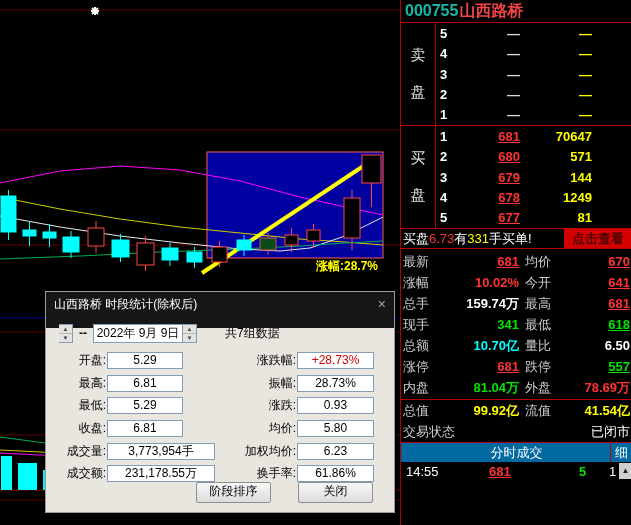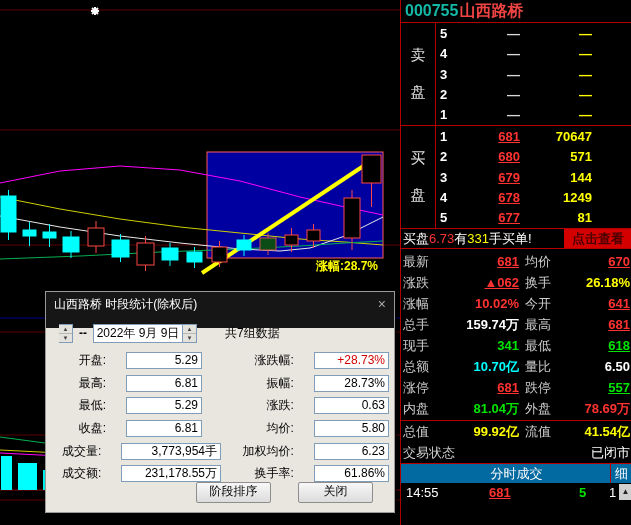--- a/index.html
+++ b/index.html
@@ -55,21 +55,21 @@
   .spin span{flex:1;font-size:6px;line-height:8px;text-align:center;background:#e4e2dc;color:#444;cursor:pointer}
   .spin span:first-child{border-bottom:1px solid #b7b7b7}
   #date-sep{line-height:19px;margin:0 6px;font-weight:bold}
   #group-info{line-height:19px;margin-left:28px}
   #dlg-left{position:absolute;left:5px;top:57px;width:170px}
   #dlg-right{position:absolute;left:168px;top:57px;width:175px}
   .dlg-row{height:22.7px;display:flex;align-items:center;font-size:12px;color:#000}
   .dlg-row .lab{text-align:right;white-space:nowrap}
   #dlg-left .lab{width:55px}
   #dlg-right .lab{width:82px}
-  .dbox{background:#fff;border:1px solid #7f9db9;height:15px;line-height:15px;padding:0 3px;text-align:right;font-size:12px;color:#000;margin-left:20px;white-space:nowrap}
+  .dbox{background:#fff;border:1px solid #7f9db9;height:15px;line-height:15px;padding:0 3px;text-align:center;font-size:12px;color:#000;margin-left:1px;white-space:nowrap}
   #dlg-left .dbox{width:68px}
   #dlg-left .dbox.wide{width:100px}
   #dlg-right .dbox{width:69px}
   .c-redval{color:#d40000}
   .dlg-btn{position:absolute;top:190px;width:73px;height:19px;font-size:12px;color:#000;text-align:center;line-height:17px;
            background:linear-gradient(#f8f8f8,#dcdcdc);border:1px solid #8e8e8e;border-radius:2px;cursor:pointer}
   #btn-sort{left:150px}
   #btn-close{left:252px}
 </style>
 </head>
@@ -215,26 +215,20 @@
 
   <div id="stats">
     <div id="stats-grid1">
         <div class="stats-row">
           <span class="sl">最新</span>
           <span class="sv c-up u">681</span>
           <span class="sl" style="padding-left:6px">均价</span>
           <span class="sv c-up u">670</span>
         </div>
         <div class="stats-row">
-          <span class="sl">涨跌</span>
-          <span class="sv c-up u">▲062</span>
-          <span class="sl" style="padding-left:6px">换手</span>
-          <span class="sv c-yellow">26.18%</span>
-        </div>
-        <div class="stats-row">
           <span class="sl">涨幅</span>
           <span class="sv c-up">10.02%</span>
           <span class="sl" style="padding-left:6px">今开</span>
           <span class="sv c-up u">641</span>
         </div>
         <div class="stats-row">
           <span class="sl">总手</span>
           <span class="sv c-white">159.74万</span>
           <span class="sl" style="padding-left:6px">最高</span>
           <span class="sv c-up u">681</span>
@@ -342,21 +336,21 @@
       <div class="dlg-row">
         <span class="lab">涨跌幅:</span>
         <span class="dbox c-redval">+28.73%</span>
       </div>
       <div class="dlg-row">
         <span class="lab">振幅:</span>
         <span class="dbox">28.73%</span>
       </div>
       <div class="dlg-row">
         <span class="lab">涨跌:</span>
-        <span class="dbox">0.63</span>
+        <span class="dbox">0.93</span>
       </div>
       <div class="dlg-row">
         <span class="lab">均价:</span>
         <span class="dbox">5.80</span>
       </div>
       <div class="dlg-row">
         <span class="lab">加权均价:</span>
         <span class="dbox">6.23</span>
       </div>
       <div class="dlg-row">

